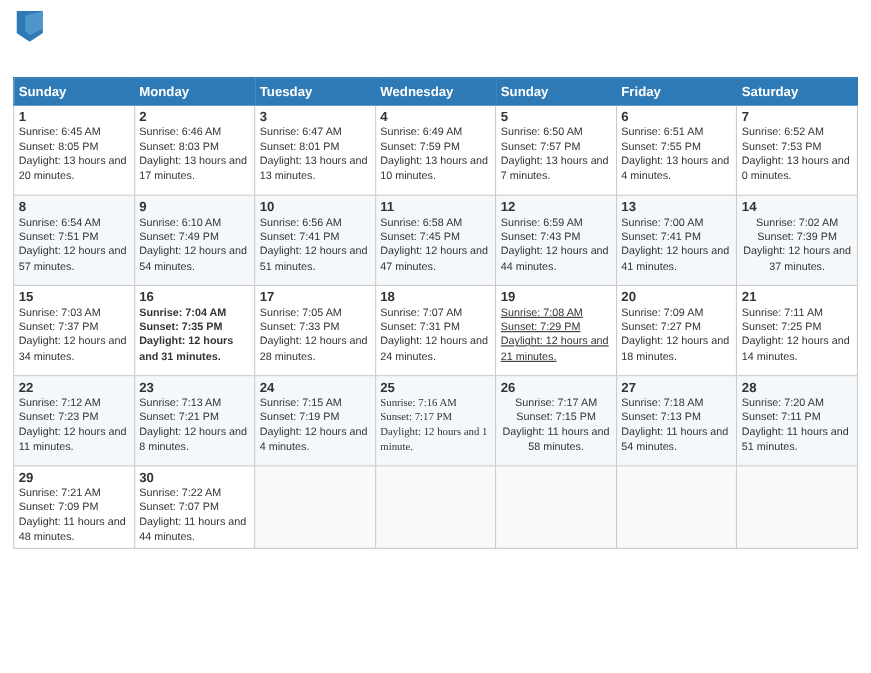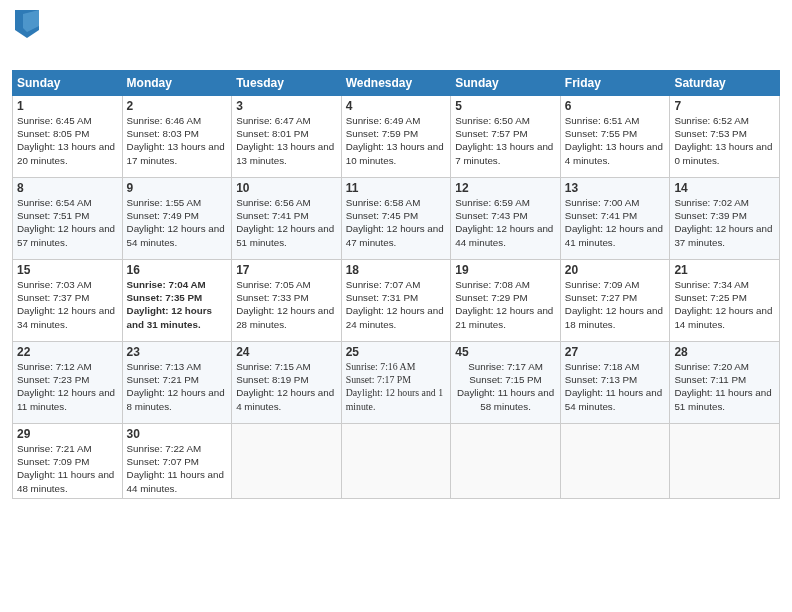--- a/index.html
+++ b/index.html
@@ -177,21 +177,21 @@
         </tr>
         <tr>
           <td>
             <span class="day-num">8</span>
             <div class="day-info" style="white-space: pre-line;">Sunrise: 6:54 AM
 Sunset: 7:51 PM
 Daylight: 12 hours and 57 minutes.</div>
           </td>
           <td>
             <span class="day-num">9</span>
-            <div class="day-info" style="white-space: pre-line;">Sunrise: 1:55 AM
+            <div class="day-info" style="white-space: pre-line;">Sunrise: 6:10 AM
 Sunset: 7:49 PM
 Daylight: 12 hours and 54 minutes.</div>
           </td>
           <td>
             <span class="day-num">10</span>
             <div class="day-info" style="white-space: pre-line;">Sunrise: 6:56 AM
 Sunset: 7:41 PM
 Daylight: 12 hours and 51 minutes.</div>
           </td>
           <td>
@@ -207,21 +207,21 @@
 Daylight: 12 hours and 44 minutes.</div>
           </td>
           <td>
             <span class="day-num">13</span>
             <div class="day-info" style="white-space: pre-line;">Sunrise: 7:00 AM
 Sunset: 7:41 PM
 Daylight: 12 hours and 41 minutes.</div>
           </td>
           <td>
             <span class="day-num">14</span>
-            <div class="day-info" style="white-space: pre-line;">Sunrise: 7:02 AM
+            <div class="day-info" style="white-space: pre-line; text-align: center;">Sunrise: 7:02 AM
 Sunset: 7:39 PM
 Daylight: 12 hours and 37 minutes.</div>
           </td>
         </tr>
         <tr>
           <td>
             <span class="day-num">15</span>
             <div class="day-info" style="white-space: pre-line;">Sunrise: 7:03 AM
 Sunset: 7:37 PM
 Daylight: 12 hours and 34 minutes.</div>
@@ -239,64 +239,64 @@
 Daylight: 12 hours and 28 minutes.</div>
           </td>
           <td>
             <span class="day-num">18</span>
             <div class="day-info" style="white-space: pre-line;">Sunrise: 7:07 AM
 Sunset: 7:31 PM
 Daylight: 12 hours and 24 minutes.</div>
           </td>
           <td>
             <span class="day-num">19</span>
-            <div class="day-info" style="white-space: pre-line;">Sunrise: 7:08 AM
+            <div class="day-info" style="white-space: pre-line; text-decoration: underline;">Sunrise: 7:08 AM
 Sunset: 7:29 PM
 Daylight: 12 hours and 21 minutes.</div>
           </td>
           <td>
             <span class="day-num">20</span>
             <div class="day-info" style="white-space: pre-line;">Sunrise: 7:09 AM
 Sunset: 7:27 PM
 Daylight: 12 hours and 18 minutes.</div>
           </td>
           <td>
             <span class="day-num">21</span>
-            <div class="day-info" style="white-space: pre-line;">Sunrise: 7:34 AM
+            <div class="day-info" style="white-space: pre-line;">Sunrise: 7:11 AM
 Sunset: 7:25 PM
 Daylight: 12 hours and 14 minutes.</div>
           </td>
         </tr>
         <tr>
           <td>
             <span class="day-num">22</span>
             <div class="day-info" style="white-space: pre-line;">Sunrise: 7:12 AM
 Sunset: 7:23 PM
 Daylight: 12 hours and 11 minutes.</div>
           </td>
           <td>
             <span class="day-num">23</span>
             <div class="day-info" style="white-space: pre-line;">Sunrise: 7:13 AM
 Sunset: 7:21 PM
 Daylight: 12 hours and 8 minutes.</div>
           </td>
           <td>
             <span class="day-num">24</span>
             <div class="day-info" style="white-space: pre-line;">Sunrise: 7:15 AM
-Sunset: 8:19 PM
+Sunset: 7:19 PM
 Daylight: 12 hours and 4 minutes.</div>
           </td>
           <td>
             <span class="day-num">25</span>
             <div class="day-info" style="white-space: pre-line; font-family: Liberation Serif, serif;">Sunrise: 7:16 AM
 Sunset: 7:17 PM
 Daylight: 12 hours and 1 minute.</div>
           </td>
           <td>
-            <span class="day-num">45</span>
+            <span class="day-num">26</span>
             <div class="day-info" style="white-space: pre-line; text-align: center;">Sunrise: 7:17 AM
 Sunset: 7:15 PM
 Daylight: 11 hours and 58 minutes.</div>
           </td>
           <td>
             <span class="day-num">27</span>
             <div class="day-info" style="white-space: pre-line;">Sunrise: 7:18 AM
 Sunset: 7:13 PM
 Daylight: 11 hours and 54 minutes.</div>
           </td>

